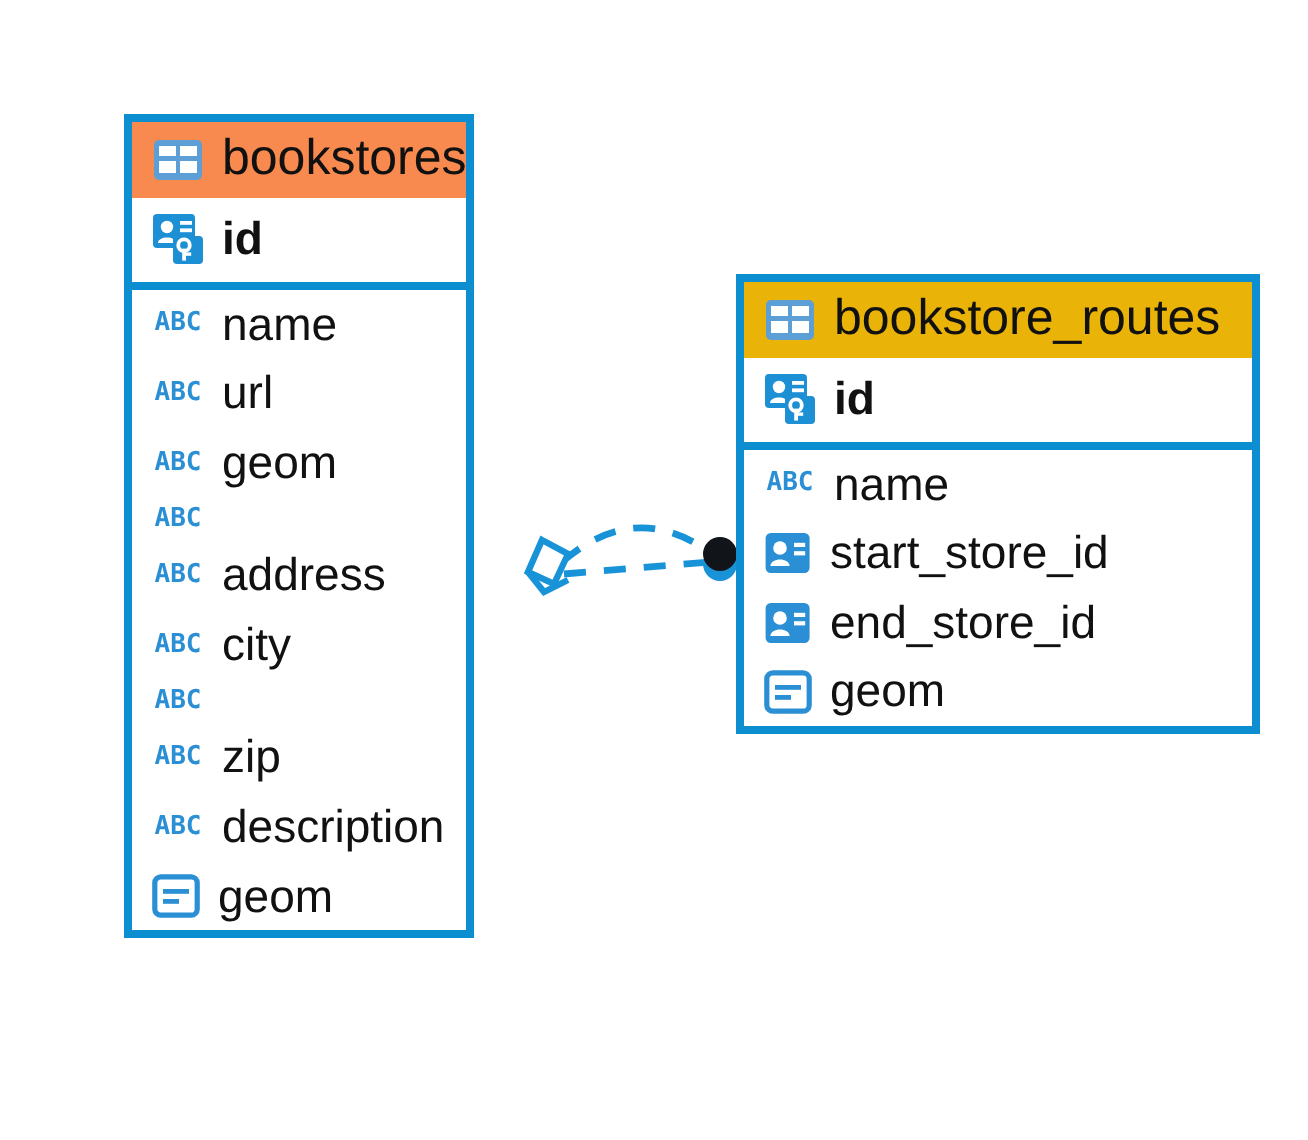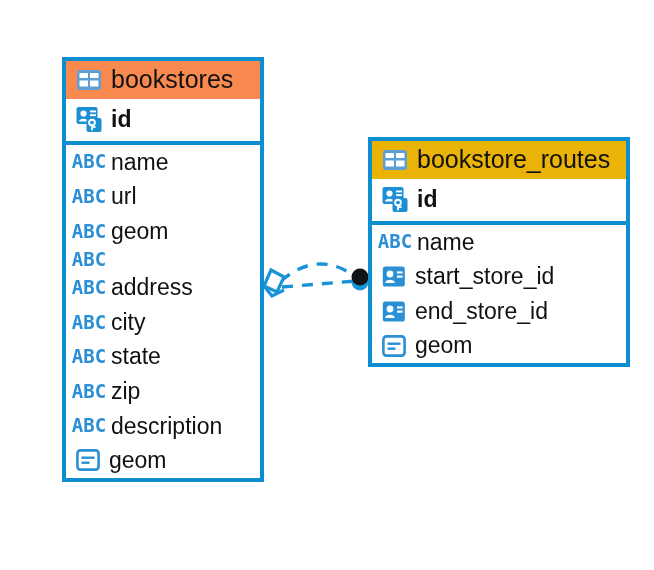--- a/index.html
+++ b/index.html
@@ -91,32 +91,32 @@
   .icon svg { display: block; }
 
   .icon-table { width: 26px; height: 22px; }
   .icon-key   { width: 26px; height: 26px; }
   .icon-fk    { width: 24px; height: 23px; }
   .icon-abc   { width: 26px; height: 18px; }
   .icon-geom  { width: 24px; height: 22px; }
 
   .abc-text {
     font-family: "DejaVu Sans Mono", "Liberation Mono", monospace;
-    font-size: 19px;
+    font-size: 13px;
     font-weight: bold;
     letter-spacing: 0px;
     color: #2a8fd4;
     line-height: 1;
   }
 
   
   #entity-bookstores {
     left: 62px;
     top: 57px;
-    width: 202px;
+    width: 175px;
   }
   #entity-bookstore-routes {
     left: 368px;
     top: 137px;
     width: 262px;
   }
 </style>
 </head>
 <body>
 
@@ -213,21 +213,20 @@
         <span class="icon icon-abc">
           <span class="abc-text">ABC</span>
         </span>
         <span class="field-label">city</span>
       </div>
 
       <div class="field-row">
         <span class="icon icon-abc">
           <span class="abc-text">ABC</span>
         </span>
-        <span class="field-label">state</span>
       </div>
 
       <div class="field-row">
         <span class="icon icon-abc">
           <span class="abc-text">ABC</span>
         </span>
         <span class="field-label">zip</span>
       </div>
 
       <div class="field-row">

